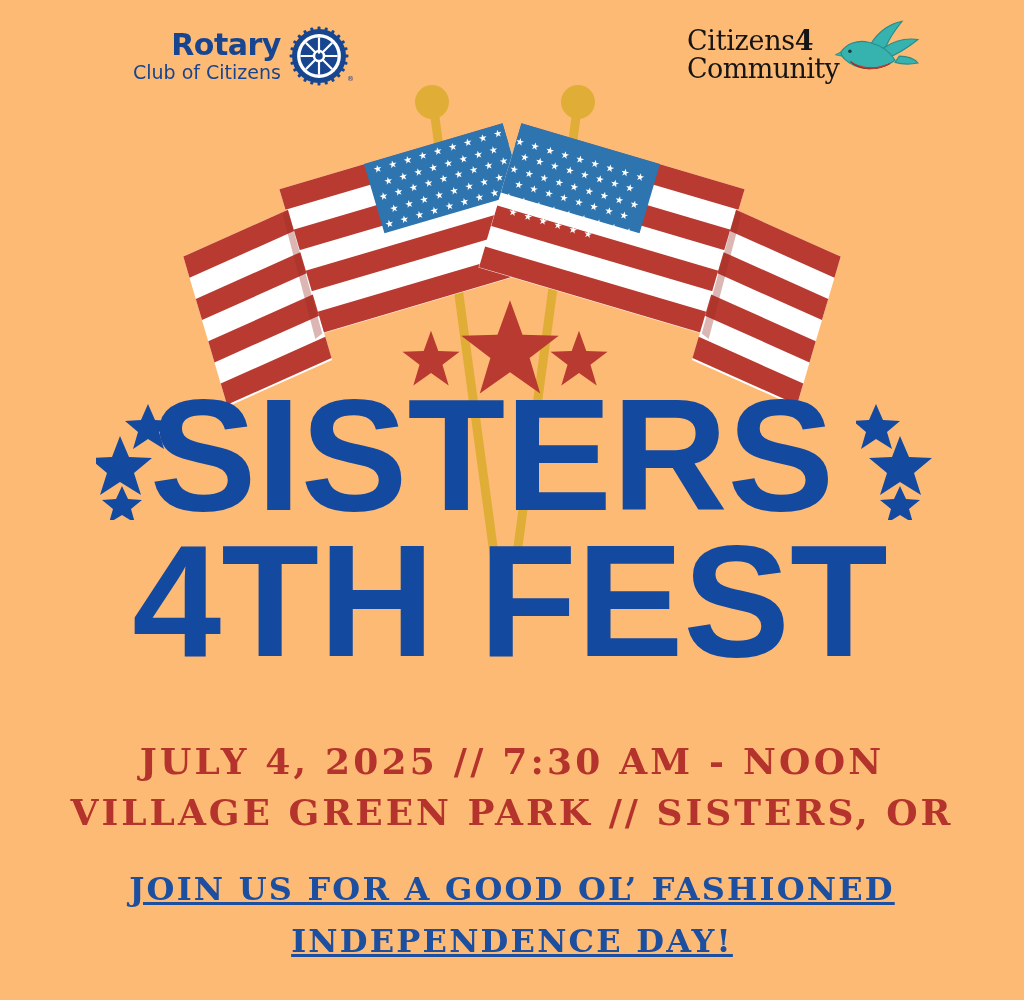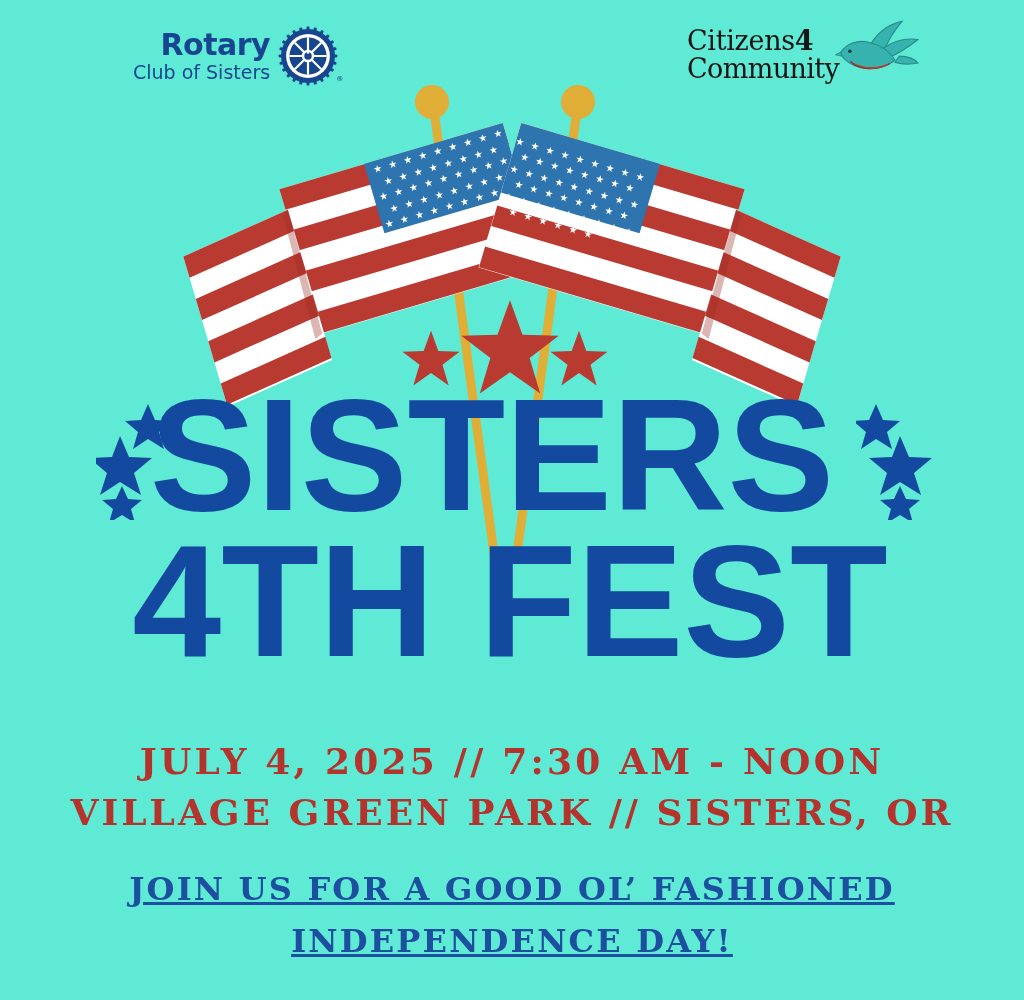--- a/index.html
+++ b/index.html
@@ -13,21 +13,21 @@
     position: relative;
     overflow: hidden;
     font-family: "Liberation Sans", sans-serif;
     background: #ffffff;
   }
 
   
   #poster {
     position: absolute;
     inset: 0;
-    background: #5eead4;
+    background: #fdba74;
   }
 
   
   .logo-bar {
     position: absolute;
     top: 0;
     left: 0;
     width: 1024px;
     height: 104px;
   }
@@ -198,21 +198,21 @@
 </head>
 <body>
 
 <div id="poster">
 
   <div class="logo-bar">
 
     <div class="rotary-logo">
       <div class="rotary-words">
         <span class="rotary-main">Rotary</span>
-        <span class="rotary-sub">Club of Sisters</span>
+        <span class="rotary-sub">Club of Citizens</span>
       </div>
       <div class="rotary-mark">
         <svg viewBox="0 0 100 100" width="60" height="60" aria-hidden="true">
 
           <g fill="#17458F">
             <circle cx="50" cy="50" r="45"></circle>
           </g>
           <g fill="#17458F">
 
             <g id="teeth">

